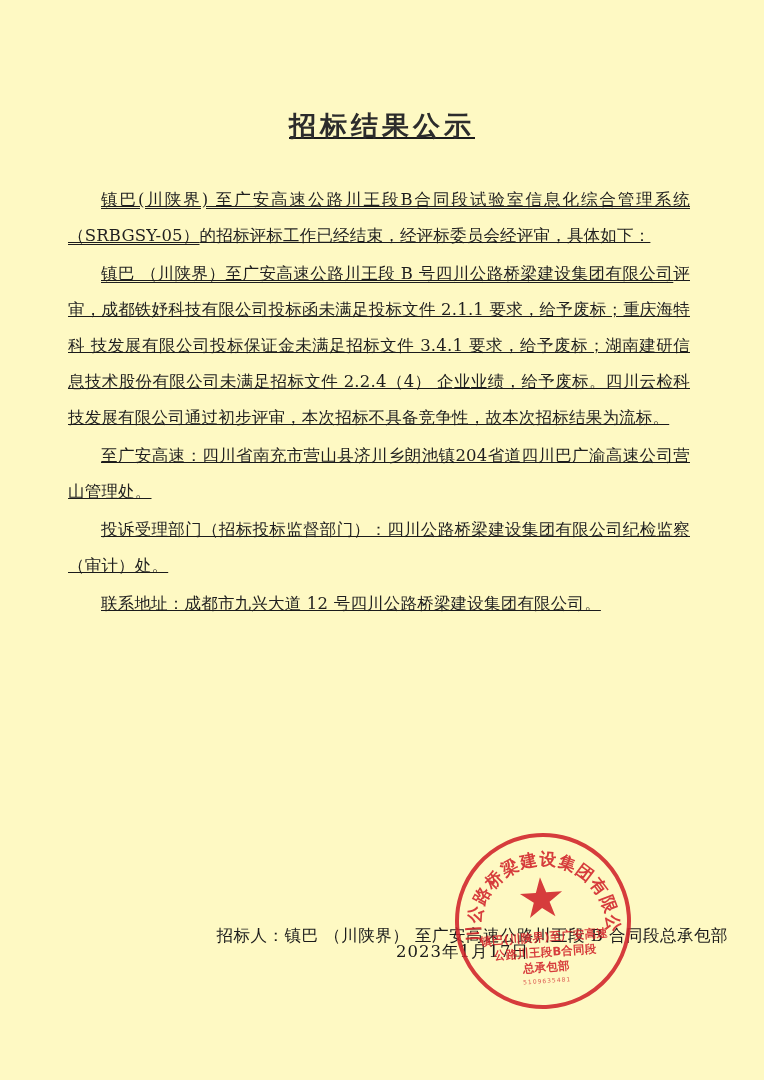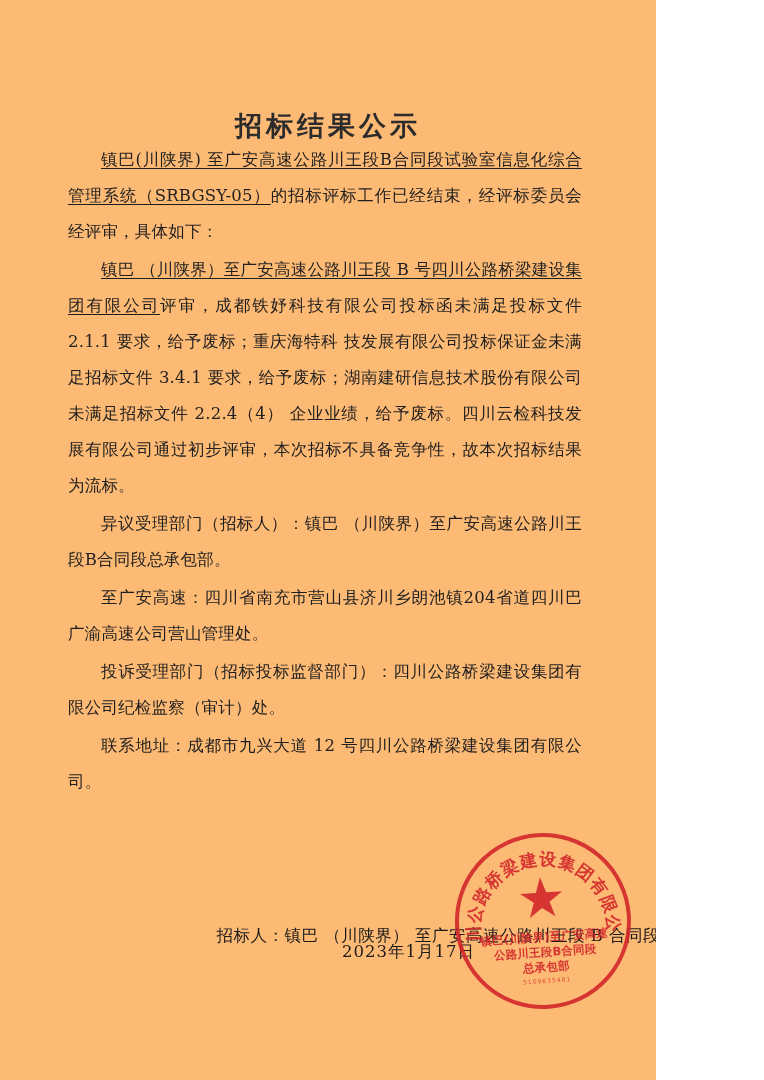--- a/index.html
+++ b/index.html
@@ -3,41 +3,43 @@
 <meta charset="utf-8">
 <title>招标结果公示</title>
 <style>
   html, body {
     margin: 0;
     padding: 0;
     background: #ffffff;
   }
   .page {
     position: relative;
-    width: 656px;
+    width: 764px;
     height: 1080px;
-    background: #fdba74;
+    background: #fef9c3;
     overflow: hidden;
     font-family: "DejaVu Serif", "Liberation Serif", serif;
     color: #1b1b1b;
     box-sizing: border-box;
+    text-decoration: underline;
   }
   .doc-title {
     text-align: center;
     font-family: "DejaVu Sans", "Liberation Sans", sans-serif;
     font-size: 27px;
     font-weight: 600;
     letter-spacing: 4px;
     color: #2c2c2c;
     margin: 0;
     padding-top: 110px;
     line-height: 1.2;
   }
   .body-area {
     padding: 0 74px 0 68px;
+    margin-top: 40px;
   }
   p.para {
     margin: 0 0 2px 0;
     font-size: 16.5px;
     line-height: 36px;
     text-align: justify;
     text-justify: inter-ideograph;
     text-indent: 2em;
     color: #1f1f1f;
     letter-spacing: 0.2px;
@@ -150,21 +152,20 @@
     <p class="para">
       <span class="u">镇巴(川陕界) 至广安高速公路川王段B合同段试验室信息化综合管理系统（SRBGSY-05）</span><span>的招标评标工作已经结束，经评标委员会经评审，具体如下：</span>
     </p>
 
     <p class="para">
       <span class="u">镇巴 （川陕界）至广安高速公路川王段 B 号四川公路桥梁建设集团有限公司</span><span>评审，成都铁妤科技有限公司投标函未满足投标文件 2.1.1 要求，给予废标；重庆海特科 技发展有限公司投标保证金未满足招标文件 3.4.1 要求，给予废标；湖南建研信息技术股份有限公司未满足招标文件 2.2.4（4） 企业业绩，给予废标。四川云检科技发展有限公司通过初步评审，本次招标不具备竞争性，故本次招标结果为流标。</span>
     </p>
 
 
 
-    <p class="para">异议受理部门（招标人）：镇巴 （川陕界）至广安高速公路川王段B合同段总承包部。</p>
     <p class="para">至广安高速：四川省南充市营山县济川乡朗池镇204省道四川巴广渝高速公司营山管理处。</p>
     <p class="para">投诉受理部门（招标投标监督部门）：四川公路桥梁建设集团有限公司纪检监察（审计）处。</p>
     <p class="para">联系地址：成都市九兴大道 12 号四川公路桥梁建设集团有限公司。</p>
 
   </div>
 
   <div class="sig-block">
     <div class="sig-line">招标人：镇巴 （川陕界） 至广安高速公路川王段 B 合同段总承包部</div>
   </div>
 

